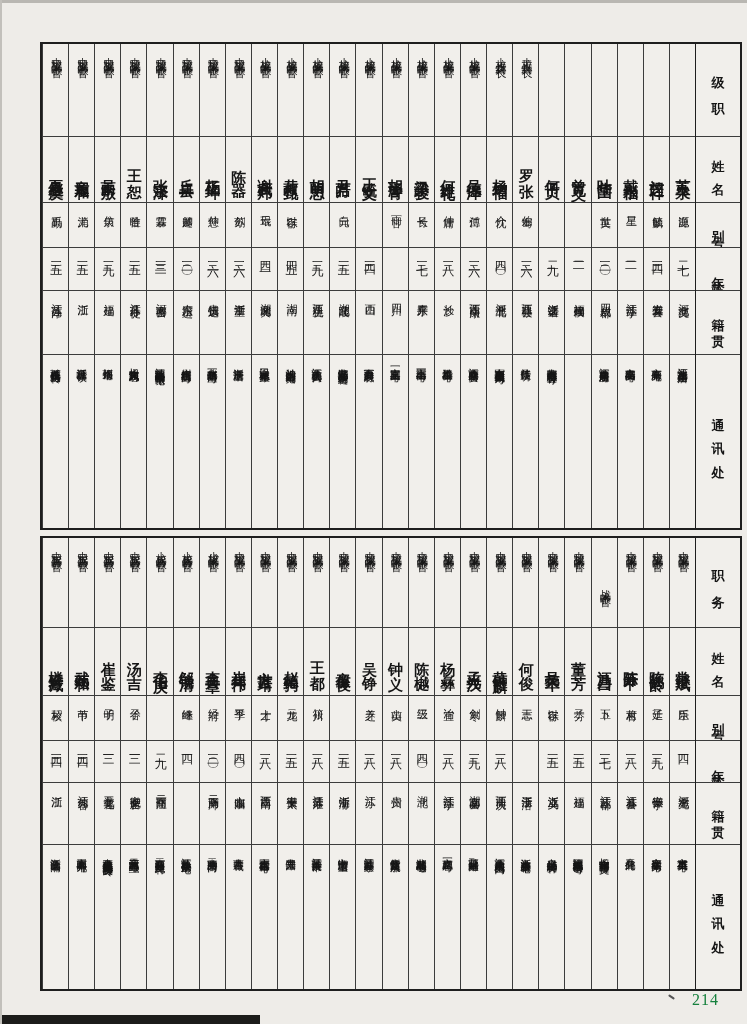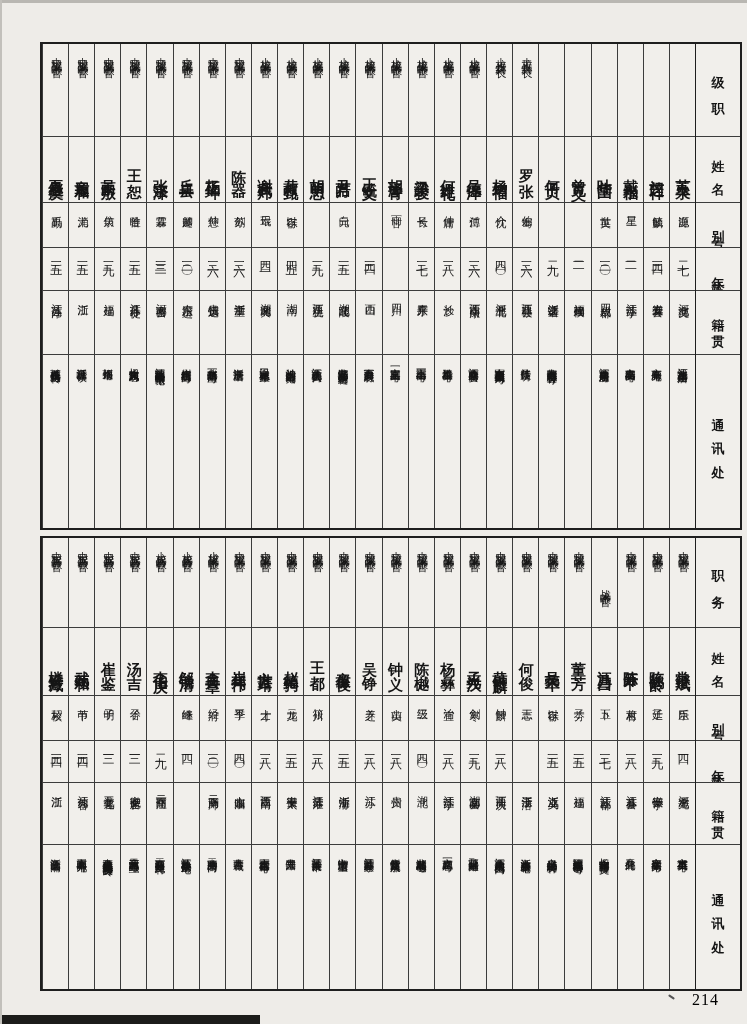--- a/index.html
+++ b/index.html
@@ -90,21 +90,21 @@
   .headcol .c-rank .vtxt   { letter-spacing:26px; }
   .headcol .c-name .vtxt   { letter-spacing:22px; font-size:13px; font-weight:600; }
   .headcol .c-alias .vtxt  { letter-spacing:7px; }
   .headcol .c-age .vtxt    { letter-spacing:4px; }
   .headcol .c-origin .vtxt { letter-spacing:16px; }
   .headcol .c-addr .vtxt   { letter-spacing:24px; }
 
   .page-number {
     position:absolute; left:692px; top:991px;
     font-family:"Liberation Serif", serif;
-    font-size:16px; color:#000000; letter-spacing:1px;
+    font-size:16px; color:#15803d; letter-spacing:1px;
   }
   .stray-mark {
     position:absolute; left:668px; top:996px;
     width:7px; height:2px; background:#555;
     transform:rotate(35deg); border-radius:2px;
   }
 </style>
 </head>
 <body>
 

